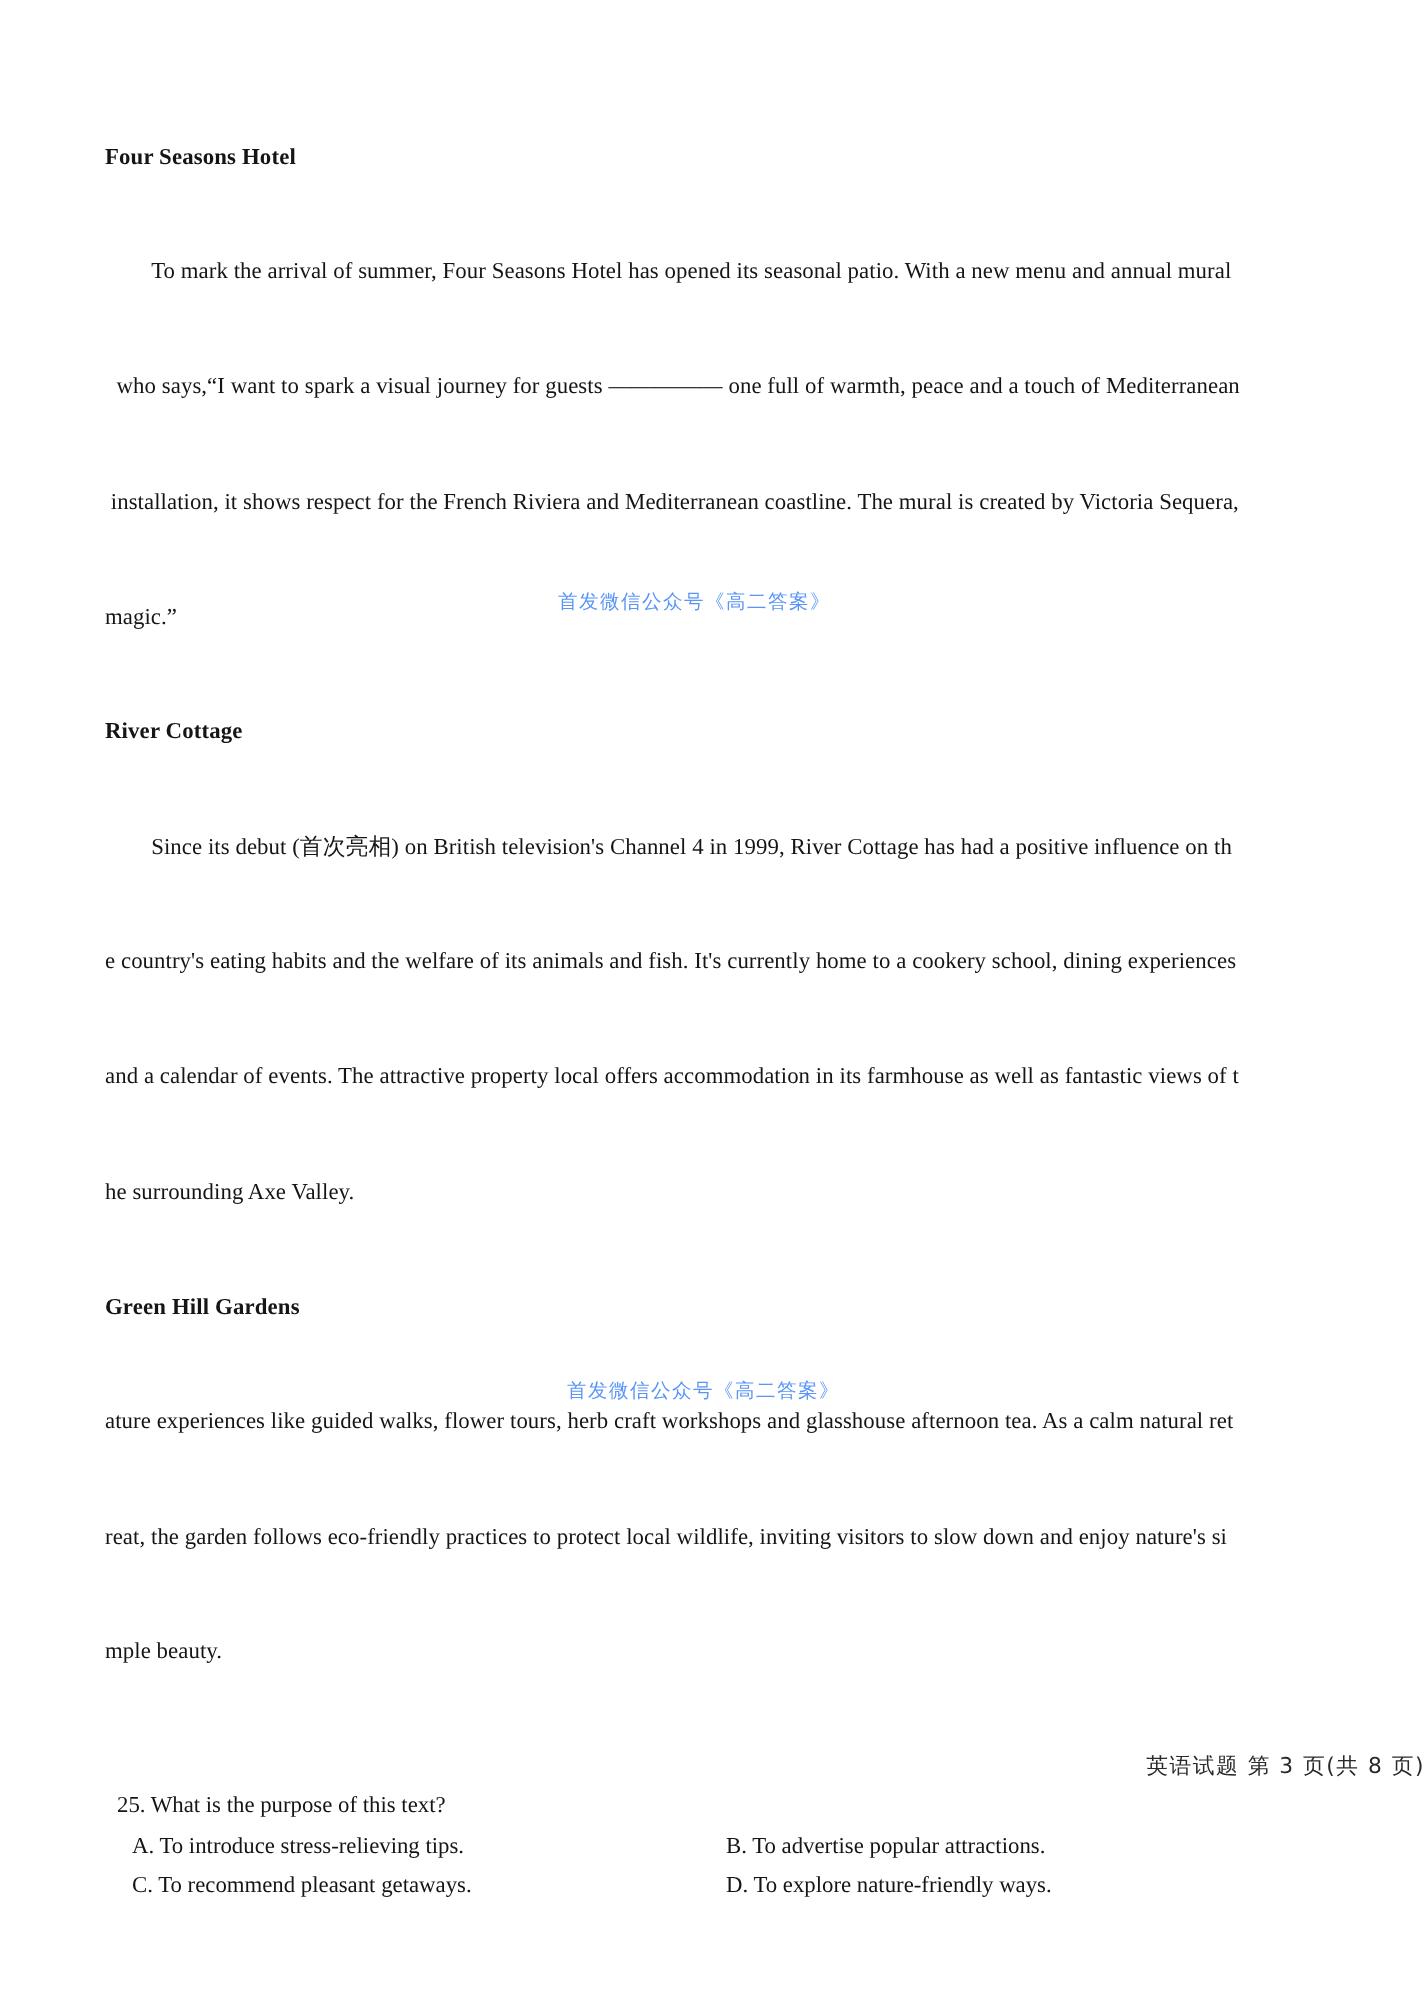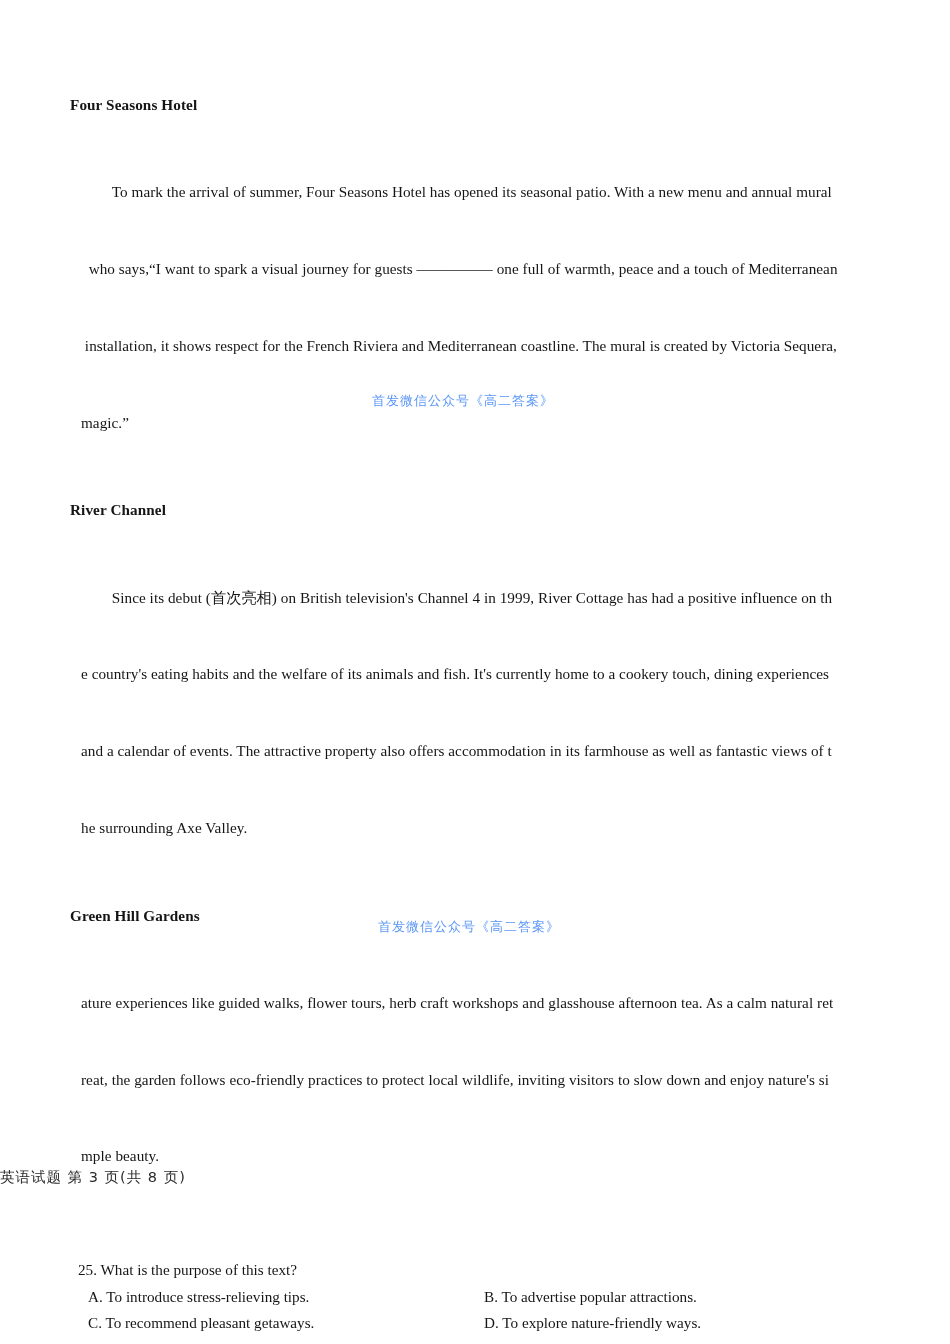--- a/index.html
+++ b/index.html
@@ -33,21 +33,21 @@
   .sec-title {
     font-weight: bold;
     font-size: 15.2px;
     line-height: 25px;
     margin: 0;
     letter-spacing: .1px;
   }
   .para {
     font-size: 15.2px;
     line-height: 25.6px;
-    margin: 11px;
+    margin: 0;
     text-align: left;
     white-space: pre-wrap;
     letter-spacing: .05px;
   }
   .para .ln { display: block; }
 
   
   .q-block { margin: 0; }
   .q-stem {
     font-size: 15.2px;
@@ -64,21 +64,21 @@
   .q-opts-2 .opt { width: 410px; }
 
   .spacer-lg { height: 26px; }
 
   
   .footer {
     position: absolute;
     left: 0;
     top: 1168px;
     width: 950px;
-    text-align: left;
+    text-align: right;
     font-size: 14.5px;
     color: #2a2a2a;
     font-family: "DejaVu Sans", "Liberation Sans", sans-serif;
     letter-spacing: 1px;
   }
 
   
   .watermark {
     position: absolute;
     color: #3b82f6;
@@ -103,25 +103,25 @@
     <div>
 
       <h3 class="sec-title">Four Seasons Hotel</h3>
       <div class="para">
         <span class="ln">        To mark the arrival of summer, Four Seasons Hotel has opened its seasonal patio. With a new menu and annual mural</span>
         <span class="ln">  who says,“I want to spark a visual journey for guests ————— one full of warmth, peace and a touch of Mediterranean</span>
         <span class="ln"> installation, it shows respect for the French Riviera and Mediterranean coastline. The mural is created by Victoria Sequera,</span>
         <span class="ln">magic.”</span>
       </div>
 
-      <h3 class="sec-title">River Channel</h3>
+      <h3 class="sec-title">River Cottage</h3>
       <div class="para">
         <span class="ln">        Since its debut (首次亮相) on British television's Channel 4 in 1999, River Cottage has had a positive influence on th</span>
-        <span class="ln">e country's eating habits and the welfare of its animals and fish. It's currently home to a cookery touch, dining experiences</span>
-        <span class="ln">and a calendar of events. The attractive property also offers accommodation in its farmhouse as well as fantastic views of t</span>
+        <span class="ln">e country's eating habits and the welfare of its animals and fish. It's currently home to a cookery school, dining experiences</span>
+        <span class="ln">and a calendar of events. The attractive property local offers accommodation in its farmhouse as well as fantastic views of t</span>
         <span class="ln">he surrounding Axe Valley.</span>
       </div>
 
       <h3 class="sec-title">Green Hill Gardens</h3>
       <div class="para">
         <span class="ln">ature experiences like guided walks, flower tours, herb craft workshops and glasshouse afternoon tea. As a calm natural ret</span>
         <span class="ln">reat, the garden follows eco-friendly practices to protect local wildlife, inviting visitors to slow down and enjoy nature's si</span>
         <span class="ln">mple beauty.</span>
       </div>
     </div>

